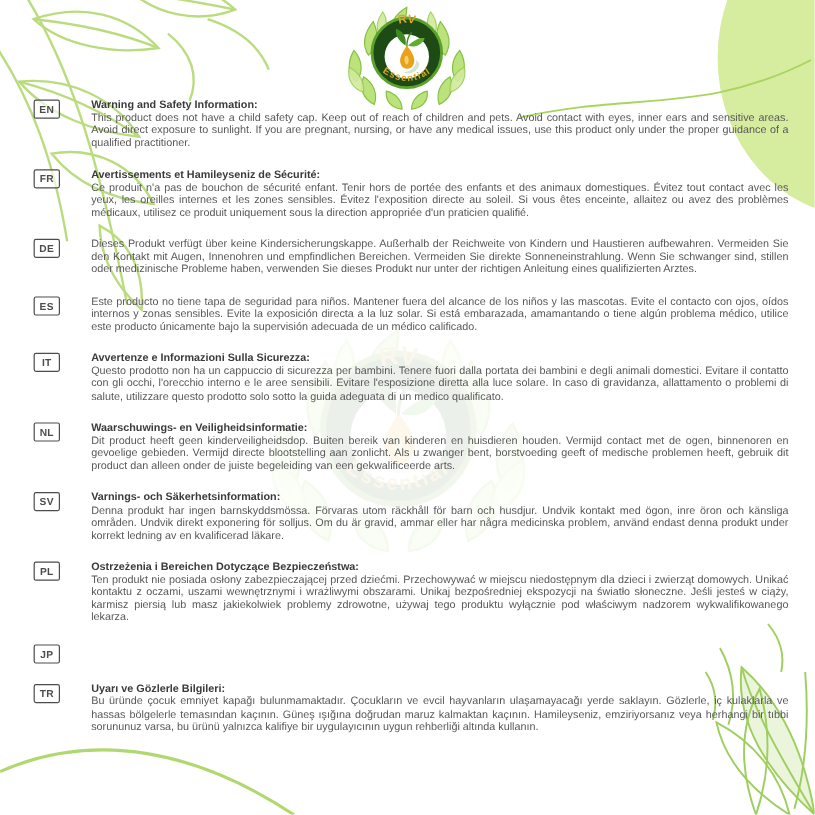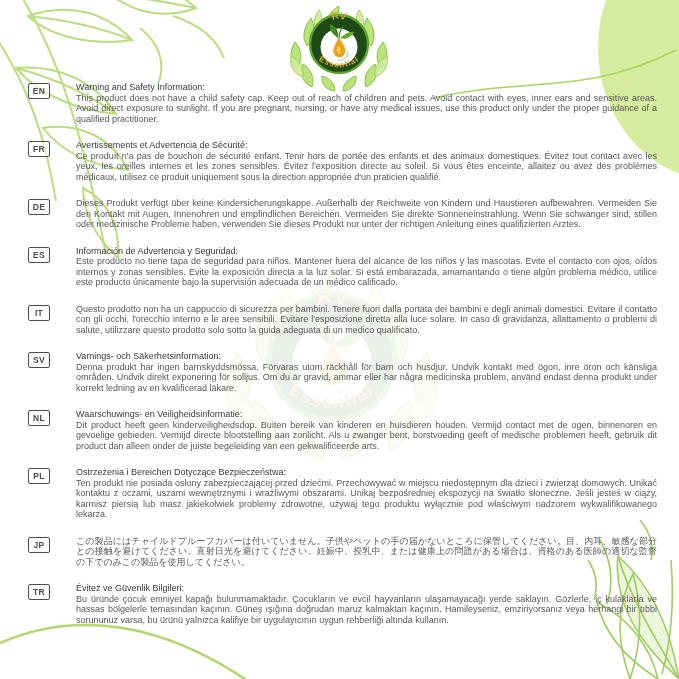--- a/index.html
+++ b/index.html
@@ -18,21 +18,21 @@
   .sections{position:absolute;left:28px;top:82px;width:629px;z-index:2;}
   .section{display:flex;gap:26px;margin-bottom:16px;}
   .badge{
     flex:0 0 auto;width:20px;height:14px;margin-top:1px;
     border:1.6px solid #4c4c4c;border-radius:2px;
     font-size:8.5px;font-weight:bold;color:#4c4c4c;
     display:flex;align-items:center;justify-content:center;letter-spacing:.3px;
     background:rgba(255,255,255,.65);
   }
   .txt{flex:1;min-width:0;}
-  .title{font-size:9px;font-weight:normal;color:#3a3a3a;line-height:10.5px;}
+  .title{font-size:9px;font-weight:bold;color:#3a3a3a;line-height:10.5px;}
   .body{font-size:9px;color:#585858;line-height:10.5px;text-align:justify;}
 </style>
 </head>
 <body>
 
 <svg width="0" height="0" style="position:absolute" aria-hidden="true">
   <defs>
     <g id="logoArt" class="logo-art">
 
       <g stroke="#7ebf3c" stroke-width="1" fill="#b9e174" opacity="0.95">
@@ -129,79 +129,78 @@
     <div class="badge">EN</div>
     <div class="txt">
       <div class="title">Warning and Safety Information:</div>
       <div class="body">This product does not have a child safety cap. Keep out of reach of children and pets. Avoid contact with eyes, inner ears and sensitive areas. Avoid direct exposure to sunlight. If you are pregnant, nursing, or have any medical issues, use this product only under the proper guidance of a qualified practitioner.</div>
     </div>
   </div>
 
   <div class="section">
     <div class="badge">FR</div>
     <div class="txt">
-      <div class="title">Avertissements et Advertencia de Sécurité:</div>
+      <div class="title">Avertissements et Hamileyseniz de Sécurité:</div>
       <div class="body">Ce produit n'a pas de bouchon de sécurité enfant. Tenir hors de portée des enfants et des animaux domestiques. Évitez tout contact avec les yeux, les oreilles internes et les zones sensibles. Évitez l'exposition directe au soleil. Si vous êtes enceinte, allaitez ou avez des problèmes médicaux, utilisez ce produit uniquement sous la direction appropriée d'un praticien qualifié.</div>
     </div>
   </div>
 
   <div class="section">
     <div class="badge">DE</div>
     <div class="txt">
       <div class="body">Dieses Produkt verfügt über keine Kindersicherungskappe. Außerhalb der Reichweite von Kindern und Haustieren aufbewahren. Vermeiden Sie den Kontakt mit Augen, Innenohren und empfindlichen Bereichen. Vermeiden Sie direkte Sonneneinstrahlung. Wenn Sie schwanger sind, stillen oder medizinische Probleme haben, verwenden Sie dieses Produkt nur unter der richtigen Anleitung eines qualifizierten Arztes.</div>
     </div>
   </div>
 
   <div class="section">
     <div class="badge">ES</div>
     <div class="txt">
-      <div class="title">Información de Advertencia y Seguridad:</div>
       <div class="body">Este producto no tiene tapa de seguridad para niños. Mantener fuera del alcance de los niños y las mascotas. Evite el contacto con ojos, oídos internos y zonas sensibles. Evite la exposición directa a la luz solar. Si está embarazada, amamantando o tiene algún problema médico, utilice este producto únicamente bajo la supervisión adecuada de un médico calificado.</div>
     </div>
   </div>
 
   <div class="section">
     <div class="badge">IT</div>
     <div class="txt">
+      <div class="title">Avvertenze e Informazioni Sulla Sicurezza:</div>
       <div class="body">Questo prodotto non ha un cappuccio di sicurezza per bambini. Tenere fuori dalla portata dei bambini e degli animali domestici. Evitare il contatto con gli occhi, l'orecchio interno e le aree sensibili. Evitare l'esposizione diretta alla luce solare. In caso di gravidanza, allattamento o problemi di salute, utilizzare questo prodotto solo sotto la guida adeguata di un medico qualificato.</div>
+    </div>
+  </div>
+
+  <div class="section">
+    <div class="badge">NL</div>
+    <div class="txt">
+      <div class="title">Waarschuwings- en Veiligheidsinformatie:</div>
+      <div class="body">Dit product heeft geen kinderveiligheidsdop. Buiten bereik van kinderen en huisdieren houden. Vermijd contact met de ogen, binnenoren en gevoelige gebieden. Vermijd directe blootstelling aan zonlicht. Als u zwanger bent, borstvoeding geeft of medische problemen heeft, gebruik dit product dan alleen onder de juiste begeleiding van een gekwalificeerde arts.</div>
     </div>
   </div>
 
   <div class="section">
     <div class="badge">SV</div>
     <div class="txt">
       <div class="title">Varnings- och Säkerhetsinformation:</div>
       <div class="body">Denna produkt har ingen barnskyddsmössa. Förvaras utom räckhåll för barn och husdjur. Undvik kontakt med ögon, inre öron och känsliga områden. Undvik direkt exponering för solljus. Om du är gravid, ammar eller har några medicinska problem, använd endast denna produkt under korrekt ledning av en kvalificerad läkare.</div>
     </div>
   </div>
 
   <div class="section">
-    <div class="badge">NL</div>
-    <div class="txt">
-      <div class="title">Waarschuwings- en Veiligheidsinformatie:</div>
-      <div class="body">Dit product heeft geen kinderveiligheidsdop. Buiten bereik van kinderen en huisdieren houden. Vermijd contact met de ogen, binnenoren en gevoelige gebieden. Vermijd directe blootstelling aan zonlicht. Als u zwanger bent, borstvoeding geeft of medische problemen heeft, gebruik dit product dan alleen onder de juiste begeleiding van een gekwalificeerde arts.</div>
-    </div>
-  </div>
-
-  <div class="section">
     <div class="badge">PL</div>
     <div class="txt">
       <div class="title">Ostrzeżenia i Bereichen Dotyczące Bezpieczeństwa:</div>
       <div class="body">Ten produkt nie posiada osłony zabezpieczającej przed dziećmi. Przechowywać w miejscu niedostępnym dla dzieci i zwierząt domowych. Unikać kontaktu z oczami, uszami wewnętrznymi i wrażliwymi obszarami. Unikaj bezpośredniej ekspozycji na światło słoneczne. Jeśli jesteś w ciąży, karmisz piersią lub masz jakiekolwiek problemy zdrowotne, używaj tego produktu wyłącznie pod właściwym nadzorem wykwalifikowanego lekarza.</div>
     </div>
   </div>
 
   <div class="section">
     <div class="badge">JP</div>
     <div class="txt">
-      <div class="body">この製品にはチャイルドプルーフカバーは付いていません。子供やペットの手の届かないところに保管してください。目、内耳、敏感な部分との接触を避けてください。直射日光を避けてください。妊娠中、授乳中、または健康上の問題がある場合は、資格のある医師の適切な監督の下でのみこの製品を使用してください。</div>
     </div>
   </div>
 
   <div class="section">
     <div class="badge">TR</div>
     <div class="txt">
-      <div class="title">Évitez ve Güvenlik Bilgileri:</div>
+      <div class="title">Uyarı ve Gözlerle Bilgileri:</div>
       <div class="body">Bu üründe çocuk emniyet kapağı bulunmamaktadır. Çocukların ve evcil hayvanların ulaşamayacağı yerde saklayın. Gözlerle, iç kulaklarla ve hassas bölgelerle temasından kaçının. Güneş ışığına doğrudan maruz kalmaktan kaçının. Hamileyseniz, emziriyorsanız veya herhangi bir tıbbi sorununuz varsa, bu ürünü yalnızca kalifiye bir uygulayıcının uygun rehberliği altında kullanın.</div>
     </div>
   </div>
 
 </div>
 
 </body></html>

